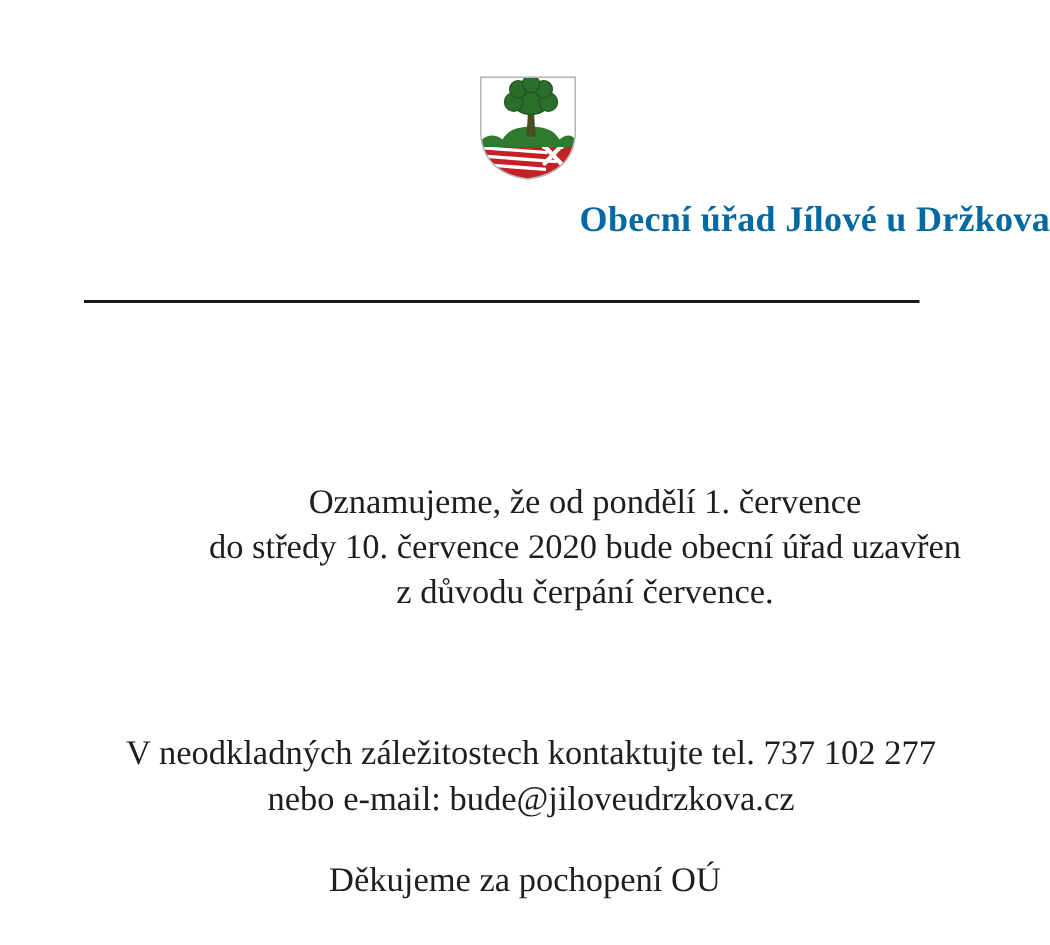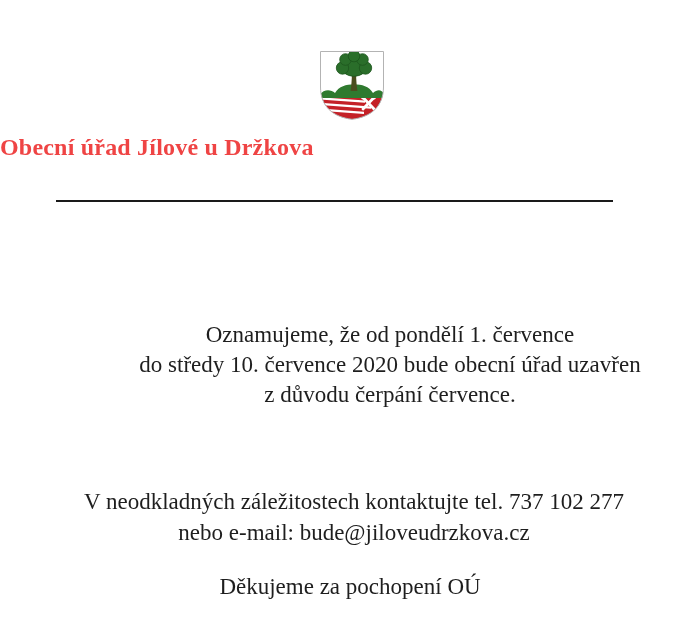--- a/index.html
+++ b/index.html
@@ -22,25 +22,25 @@
     top: 50px;
     width: 66px;
     height: 71px;
   }
   .doc-title {
     position: absolute;
     left: 0;
     top: 134px;
     width: 100%;
     margin: 0;
-    text-align: left;
+    text-align: right;
     font-size: 24px;
     line-height: 26px;
     font-weight: bold;
-    color: #ef4444;
+    color: #0369a1;
     letter-spacing: 0.2px;
   }
   .rule {
     position: absolute;
     left: 56px;
     top: 200px;
     width: 557px;
     height: 2px;
     background: #1a1a1a;
   }

